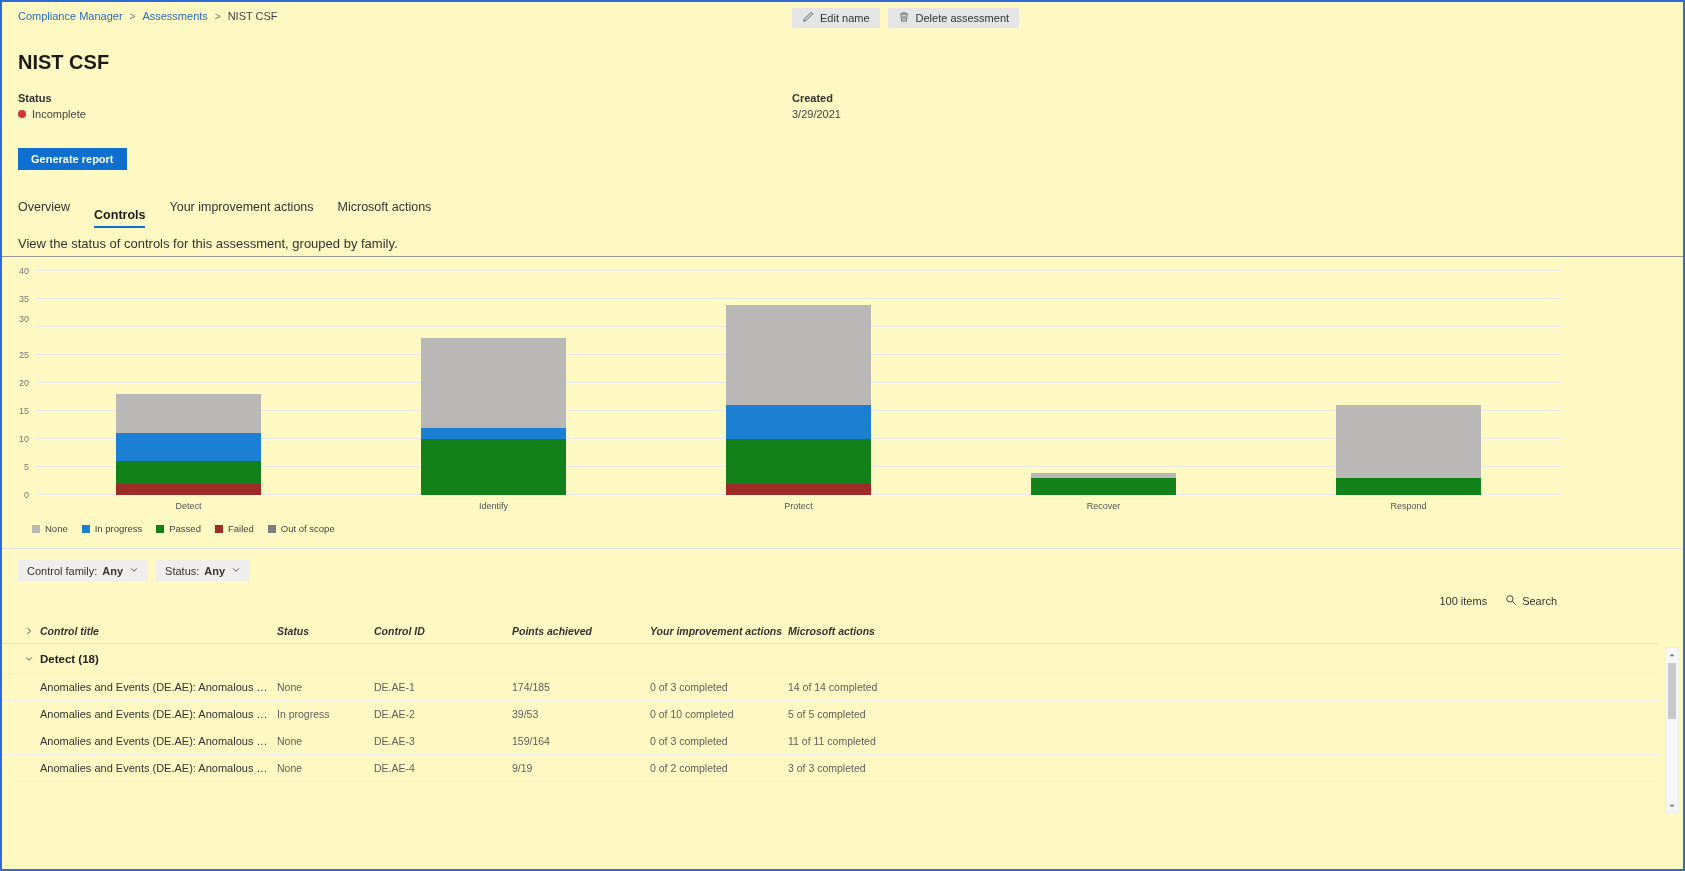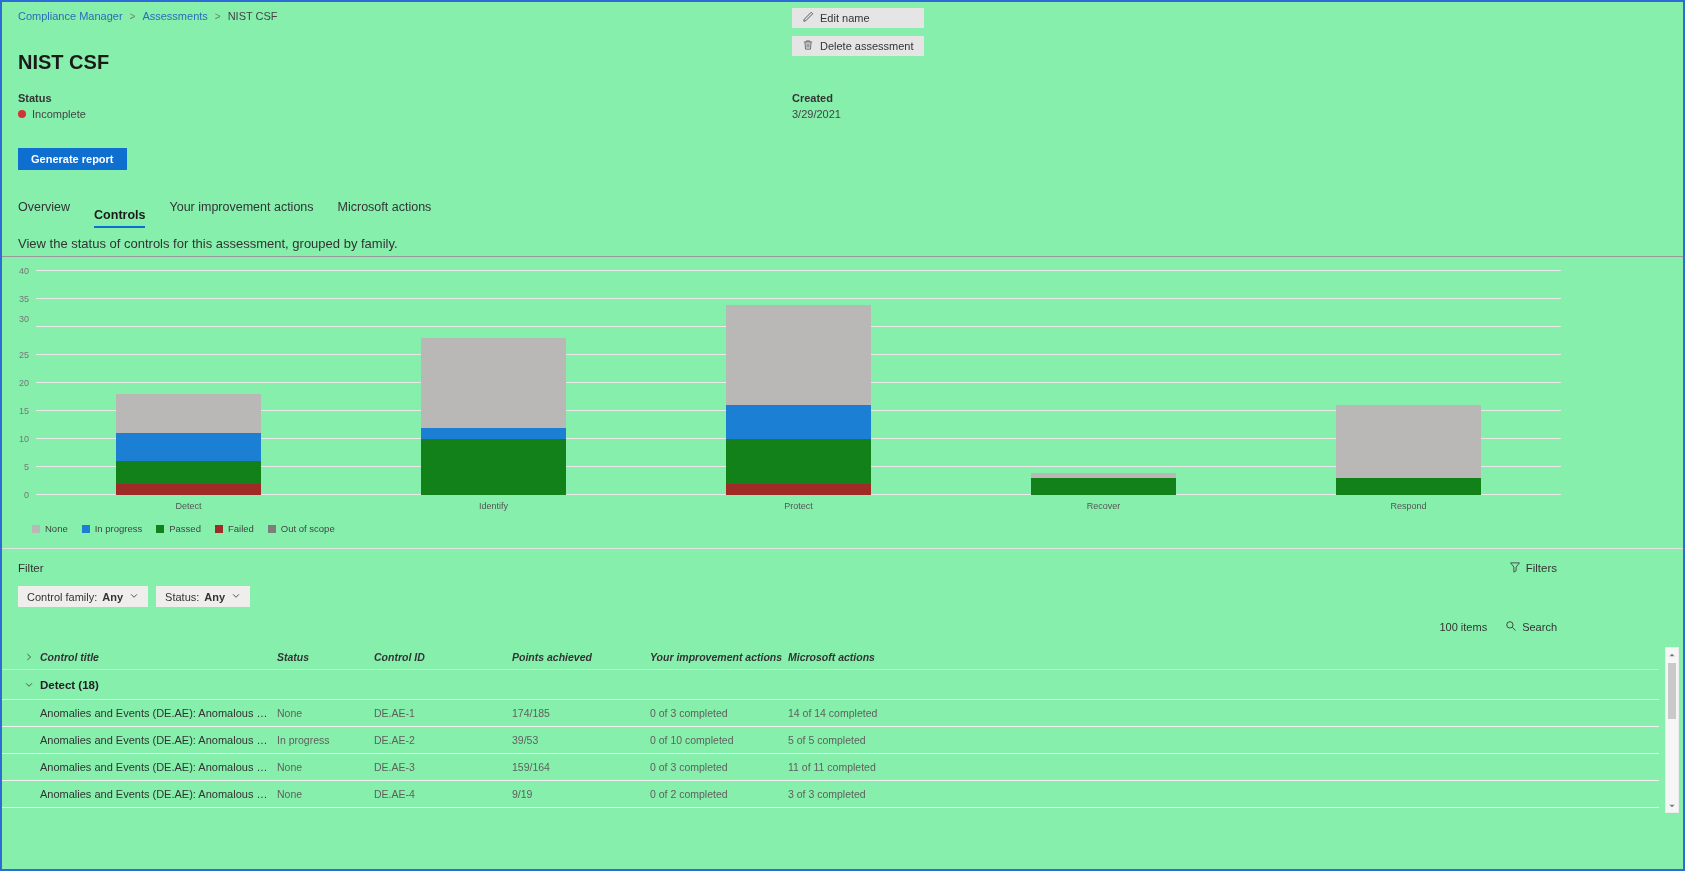--- a/index.html
+++ b/index.html
@@ -1,26 +1,26 @@
 <!DOCTYPE html>
 <html><head>
 <meta charset="utf-8">
 <style>
   * { margin:0; padding:0; box-sizing:border-box; }
   html,body { background:#fff; }
   body { font-family:"Liberation Sans", sans-serif; color:#333; }
-  .window { width:1685px; height:871px; border:2px solid #2e6bd6; background:#86efac; position:relative; overflow:hidden; }
+  .window { width:1685px; height:871px; border:2px solid #2e6bd6; background:#fef9c3; position:relative; overflow:hidden; }
 
   
   .topbar { position:relative; padding:8px 16px 0; height:28px; }
   .breadcrumb { display:flex; align-items:center; gap:7px; font-size:11px; }
   .crumb-link { color:#2b6cb8; cursor:pointer; }
   .crumb-sep { color:#777; font-size:10px; }
   .crumb-current { color:#444; }
-  .top-actions { position:absolute; left:790px; top:6px; display:flex; gap:8px;flex-direction:column; }
+  .top-actions { position:absolute; left:790px; top:6px; display:flex; gap:8px; }
   .gray-btn { display:flex; align-items:center; gap:6px; background:#e5e5e5; border:none;
               font-family:inherit; font-size:11px; color:#333; padding:0 10px; height:20px; cursor:pointer; }
 
   .page-title { padding:22px 16px 0; font-size:20px; line-height:20px; font-weight:700; color:#1b1a19; }
 
   
   .meta { position:relative; padding:20px 16px 0; height:50px; }
   .meta-label { font-size:11px; font-weight:700; color:#333; line-height:12px; }
   .meta-value { margin-top:4px; display:flex; align-items:center; gap:6px; font-size:11px; color:#444; line-height:12px; }
   .status-dot { width:8px; height:8px; border-radius:50%; display:inline-block; }
@@ -235,31 +235,20 @@
       </div>
       <div class="legend-item">
         <span class="legend-swatch" style="background: rgb(125, 125, 123);"></span>
         <span>Out of scope</span>
       </div>
     </div>
 
   <hr class="hr-light">
 
   
-  <div class="filter-row">
-    <span class="filter-label">Filter</span>
-    <span class="filters-link">
-      <span>
-        <svg width="12" height="12" viewBox="0 0 16 16">
-            <path d="M2 2.5h12L9.5 8v5l-3 1.8V8z" fill="none" stroke="#444" stroke-width="1.2" stroke-linejoin="round"></path>
-          </svg>
-      </span>
-      <span>Filters</span>
-    </span>
-  </div>
   <div class="pills">
     <button class="pill">
       <span>Control family:</span>
       <span class="pill-value">Any</span>
       <span>
         <svg width="10" height="10" viewBox="0 0 12 12">
             <path d="M2.5 4l3.5 3.5L9.5 4" fill="none" stroke="#555" stroke-width="1.2"></path>
           </svg>
       </span>
     </button>

